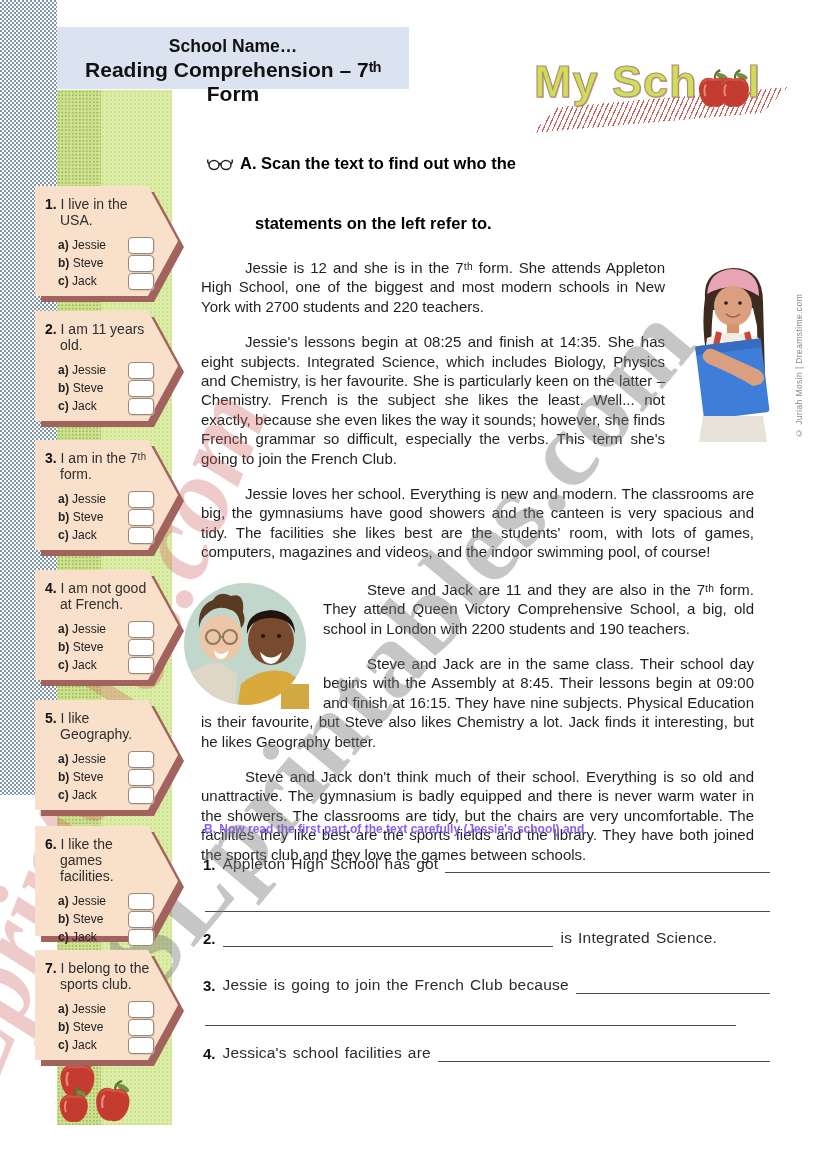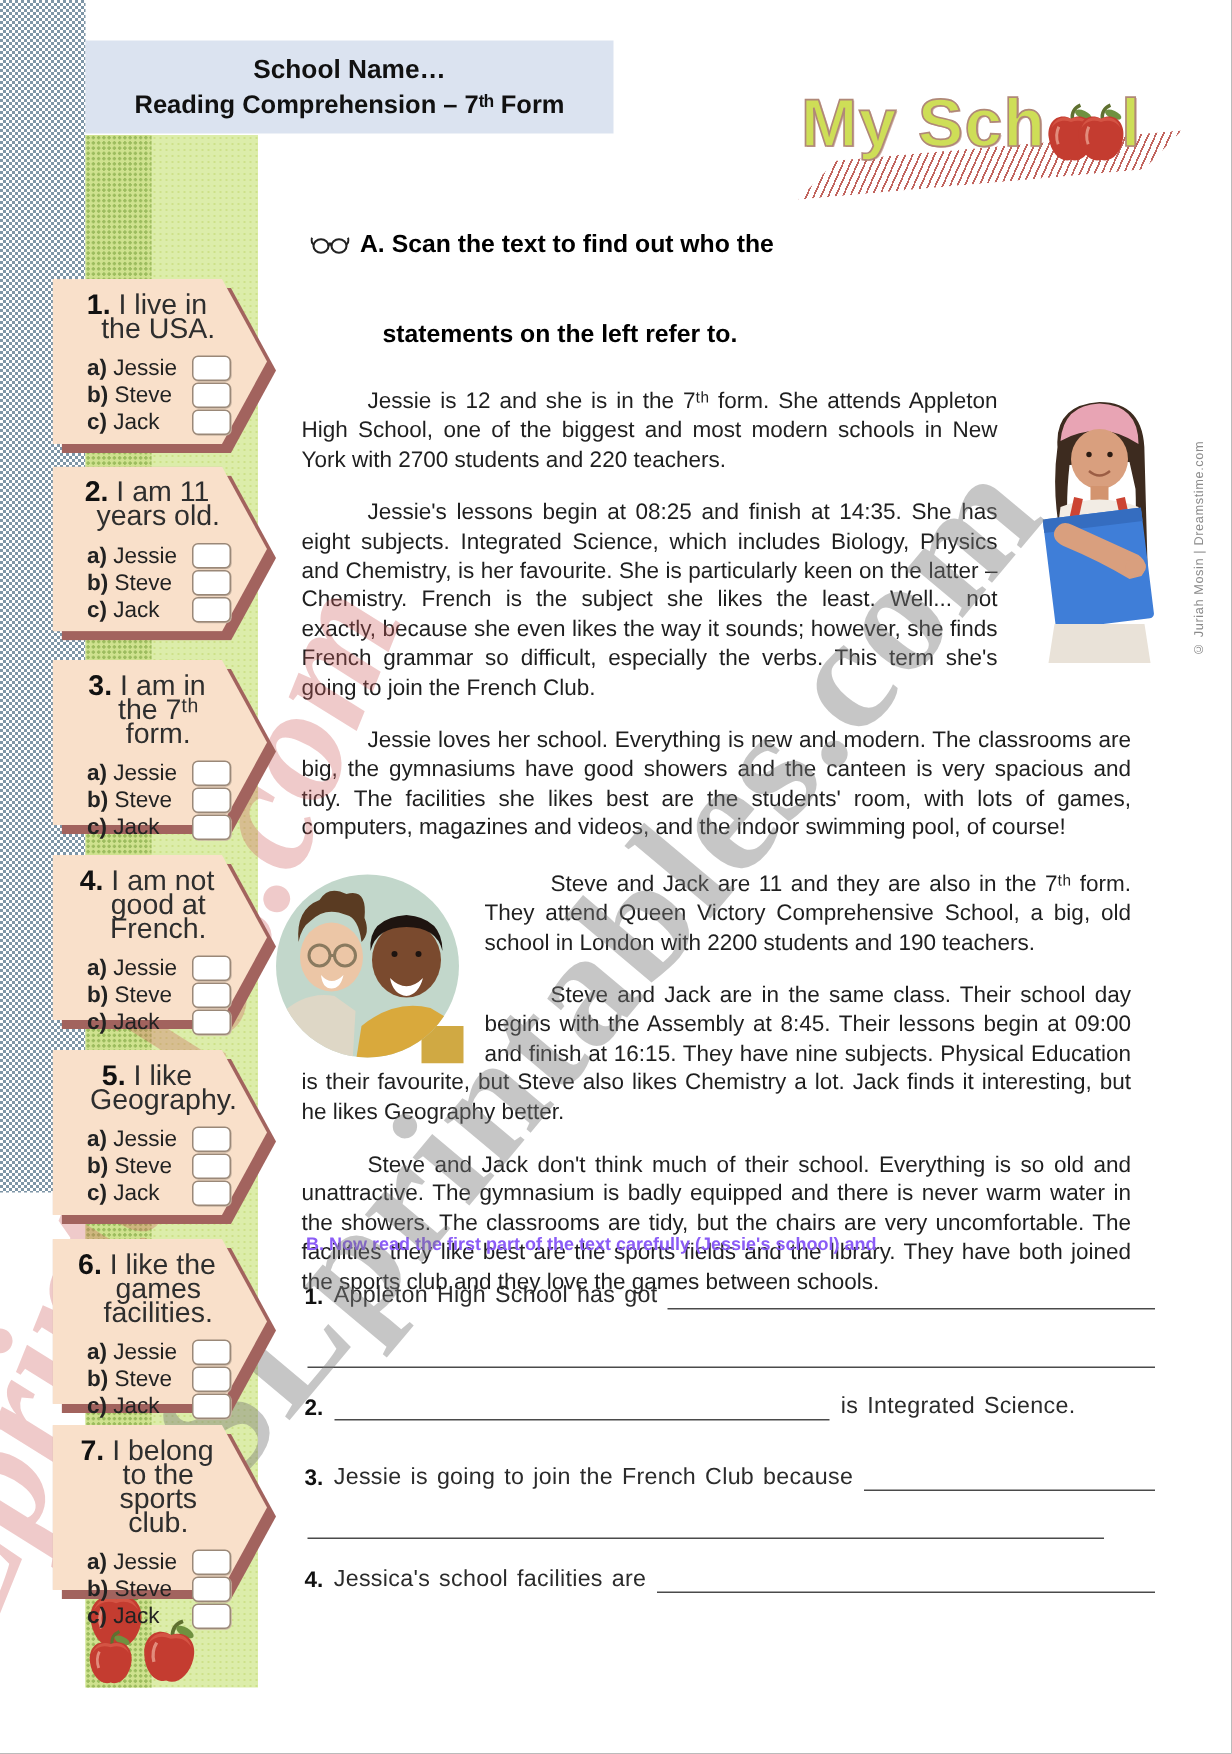--- a/index.html
+++ b/index.html
@@ -11,21 +11,21 @@
     background:repeating-conic-gradient(#7e96a7 0% 25%, #ffffff 0% 50%);background-size:4px 4px;}
   .strip-green{position:absolute;left:57px;top:90px;width:115px;height:1035px;z-index:1;
     background-color:#dcedaa;background-image:radial-gradient(#cde189 1px, transparent 1px);background-size:4px 4px;}
   .strip-green-dots{position:absolute;left:57px;top:90px;width:44px;height:1035px;z-index:2;
     background-color:#cfe28f;background-image:radial-gradient(#9cbc5e 1.1px, transparent 1.1px);background-size:3.5px 3.5px;}
 
   
   .header-box{position:absolute;left:57px;top:27px;width:352px;height:62px;background:#dbe3f0;z-index:5;
     text-align:center;padding-top:7px;box-sizing:border-box;color:#111;}
   .header-box .l1{font-weight:bold;font-size:17.5px;line-height:24px;}
-  .header-box .l2{font-weight:bold;font-size:17px;line-height:24px;}
+  .header-box .l2{font-weight:bold;font-size:21px;line-height:24px;}
 
   
   .logo{position:absolute;left:532px;top:56px;width:262px;height:74px;z-index:5;}
   .logo-hatch{position:absolute;left:0;top:42px;width:256px;height:24px;transform:skewY(-5deg);
     background:repeating-linear-gradient(115deg, rgba(183,74,66,0.85) 0 1.2px, rgba(0,0,0,0) 1.2px 4.6px);
     clip-path:polygon(0 100%,10% 0,100% 0,90% 100%);}
   .logo-row{position:absolute;left:2px;top:0;display:flex;align-items:flex-end;}
   .logo-word{font-weight:bold;font-size:45px;line-height:52px;color:#cede57;letter-spacing:1px;
     -webkit-text-stroke:1.1px #b08878;text-shadow:1px 1px 0 rgba(170,110,95,0.55);text-align:center;}
   .logo-apple{margin:0 -4px -2px -2px;}
@@ -54,25 +54,25 @@
   .callouts .callout:nth-of-type(4){top:570px}
   .callouts .callout:nth-of-type(5){top:700px}
   .callouts .callout:nth-of-type(6){top:826px}
   .callouts .callout:nth-of-type(7){top:950px}
   .callout-shadow{position:absolute;left:6px;top:6px;width:100%;height:100%;background:#a2635e;
     clip-path:polygon(0 0,79% 0,100% 50%,79% 100%,0 100%);}
   .callout-bg{position:absolute;inset:0;background:#f9e0ca;
     clip-path:polygon(0 0,79% 0,100% 50%,79% 100%,0 100%);
     filter:drop-shadow(0 0 0.6px #93705c);}
   .callout-content{position:absolute;left:10px;top:10px;width:106px;}
-  .stmt{font-size:19px;line-height:16px;color:#2e2e2e;padding-left:15px;text-indent:-15px;text-align:center;}
+  .stmt{font-size:14px;line-height:16px;color:#2e2e2e;padding-left:15px;text-indent:-15px;}
   .stmt b{color:#111;}
   .opts{margin:8px 0 0 13px;width:96px;}
   .opt{display:flex;justify-content:space-between;align-items:center;height:18px;}
-  .opt-label{font-size:15px;color:#222;}
+  .opt-label{font-size:12px;color:#222;}
   .cbx{width:24px;height:15px;background:#fff;border:1px solid #9a8878;border-radius:4px;
     box-shadow:0.5px 0.5px 0 #c9b5a3;}
 
   
   .main-b{position:absolute;left:185px;top:816px;width:585px;z-index:5;}
   .b-head{margin-left:19px;font-weight:bold;font-size:12px;line-height:26px;color:#8b5cf6;}
   .b-head .line2{padding-left:27px;display:block;}
   .questions{margin-left:18px;}
   .q-row{display:flex;align-items:flex-end;font-size:15.5px;color:#222;}
   .q-num{font-weight:bold;font-size:15px;color:#111;margin-right:7px;}

